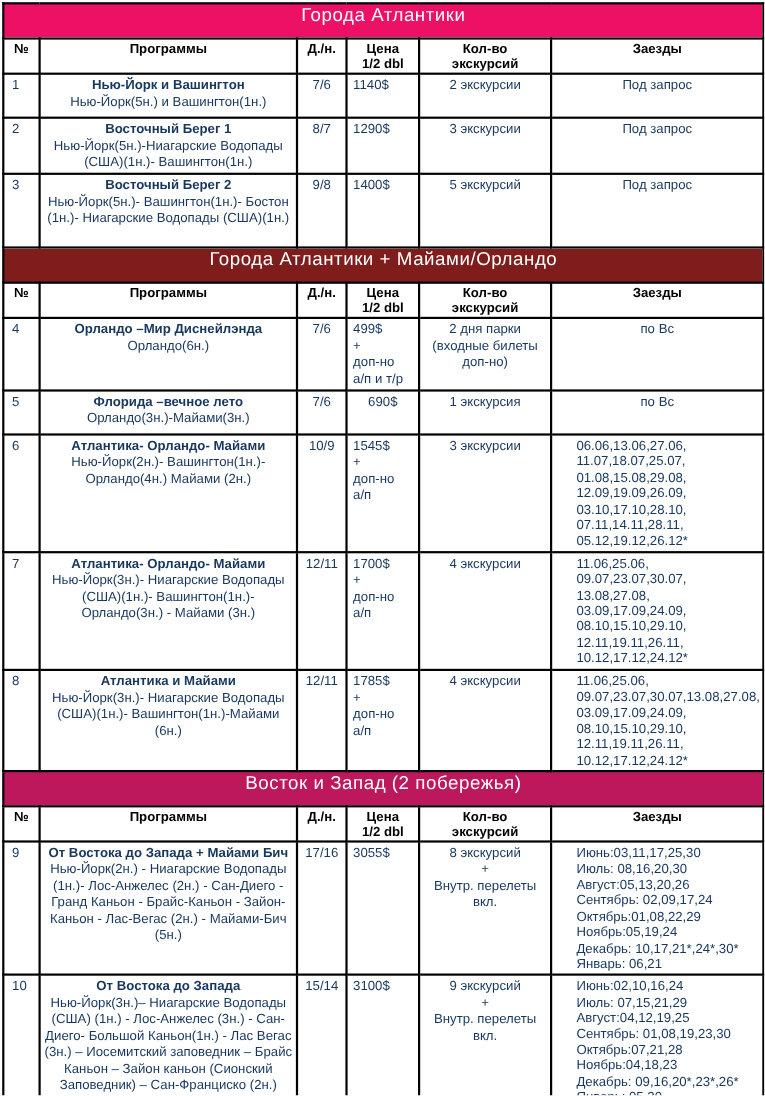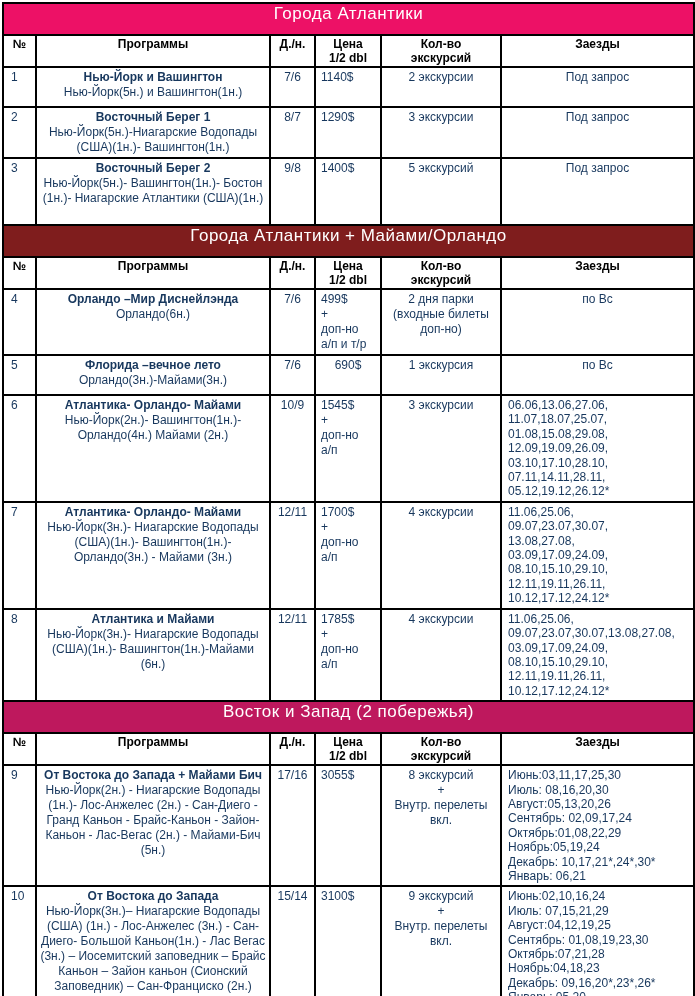--- a/index.html
+++ b/index.html
@@ -52,21 +52,21 @@
     padding: 2px 2px;
   }
   td.num   { text-align: left; padding-left: 7px; }
   td.prog  { text-align: center; }
   td.prog .title { font-weight: bold; }
   td.dn    { text-align: center; }
   td.price { text-align: left; padding-left: 5px; white-space: pre-line; border-radius: 13px; }
   td.price.center { text-align: center; padding-left: 2px; }
   td.exc   { text-align: center; white-space: pre-line; }
   td.dep   { text-align: center; white-space: pre-line; }
-  td.dep.dates { text-align: left; padding-left: 6px; line-height: 14.4px; }
+  td.dep.dates { text-align: left; padding-left: 22px; line-height: 14.4px; }
 </style>
 </head>
 <body>
 
 <div id="page">
   <table class="tours">
     <colgroup>
       <col style="width:33px">
       <col style="width:234px">
       <col style="width:45px">
@@ -107,21 +107,21 @@
           </td>
           <td class="cell dn">8/7</td>
           <td class="cell price">1290$</td>
           <td class="cell exc">3 экскурсии</td>
           <td class="cell dep">Под запрос</td>
         </tr>
         <tr style="height: 67px;">
           <td class="cell num">3</td>
           <td class="cell prog">
             <div class="title">Восточный Берег 2</div>
-            <div class="route">Нью-Йорк(5н.)- Вашингтон(1н.)- Бостон (1н.)- Ниагарские Атлантики (США)(1н.)</div>
+            <div class="route">Нью-Йорк(5н.)- Вашингтон(1н.)- Бостон (1н.)- Ниагарские Водопады (США)(1н.)</div>
           </td>
           <td class="cell dn">9/8</td>
           <td class="cell price">1400$</td>
           <td class="cell exc">5 экскурсий</td>
           <td class="cell dep">Под запрос</td>
         </tr>
         <tr>
           <td colspan="6" class="band" style="background: #7f1d1d;">Города Атлантики + Майами/Орландо</td>
         </tr>
         <tr>

